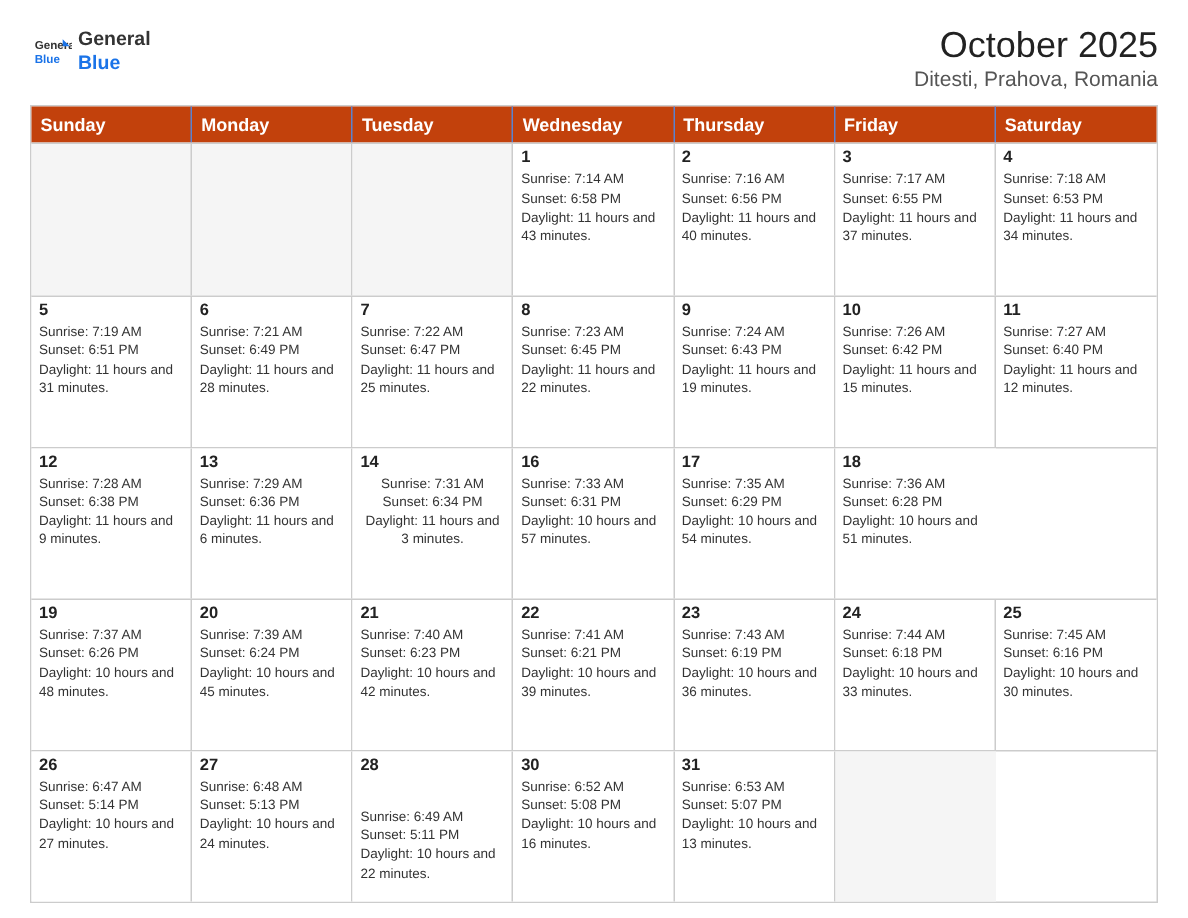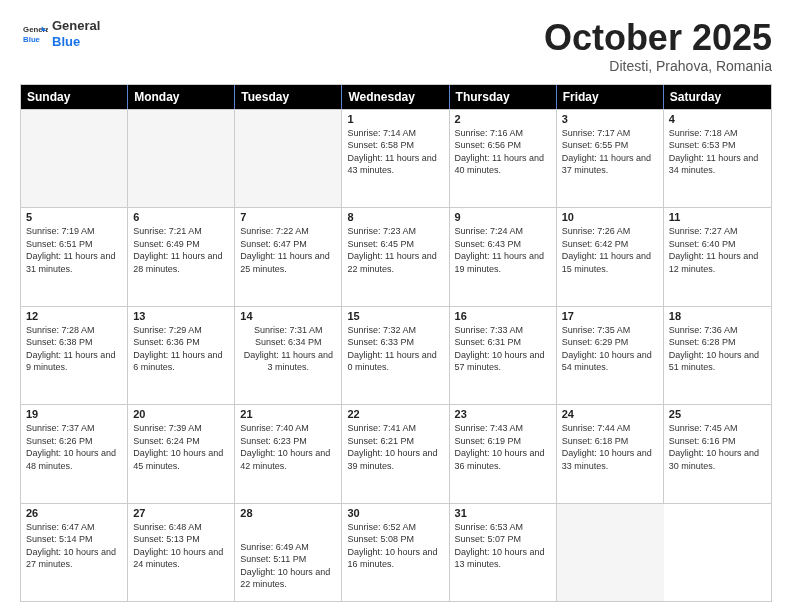--- a/index.html
+++ b/index.html
@@ -38,39 +38,39 @@
       color: #1a73e8;
     }
     .logo-icon {
       width: 28px;
       height: 28px;
     }
     .title-block {
       text-align: right;
     }
     .month-title {
-      font-size: 36px;
-      font-weight: 700;
+      font-size: 24px;
+      font-weight: 400;
       color: #222;
       line-height: 1.1;
     }
     .location {
       font-size: 14px;
       color: #555;
     }
     .calendar {
       flex: 1;
       display: flex;
       flex-direction: column;
       border: 1px solid #ccc;
     }
     .cal-header {
       display: grid;
       grid-template-columns: repeat(7, 1fr);
-      background: #000000;
+      background: #c2410c;
     }
     .cal-header-cell {
       color: #fff;
       font-size: 12px;
       font-weight: bold;
       padding: 5px 6px;
       text-align: left;
       border-right: 1px solid #5a82d0;
     }
     .cal-header-cell:last-child {
@@ -235,26 +235,20 @@
 Sunset: 6:36 PM
 Daylight: 11 hours and 6 minutes.</div>
           </div>
           <div class="cal-cell">
             <div class="day-num">14</div>
             <div class="cell-text" style="white-space: pre-line; text-align: center;">Sunrise: 7:31 AM
 Sunset: 6:34 PM
 Daylight: 11 hours and 3 minutes.</div>
           </div>
           <div class="cal-cell">
-            <div class="day-num">15</div>
-            <div class="cell-text" style="white-space: pre-line;">Sunrise: 7:32 AM
-Sunset: 6:33 PM
-Daylight: 11 hours and 0 minutes.</div>
-          </div>
-          <div class="cal-cell">
             <div class="day-num">16</div>
             <div class="cell-text" style="white-space: pre-line;">Sunrise: 7:33 AM
 Sunset: 6:31 PM
 Daylight: 10 hours and 57 minutes.</div>
           </div>
           <div class="cal-cell">
             <div class="day-num">17</div>
             <div class="cell-text" style="white-space: pre-line;">Sunrise: 7:35 AM
 Sunset: 6:29 PM
 Daylight: 10 hours and 54 minutes.</div>

